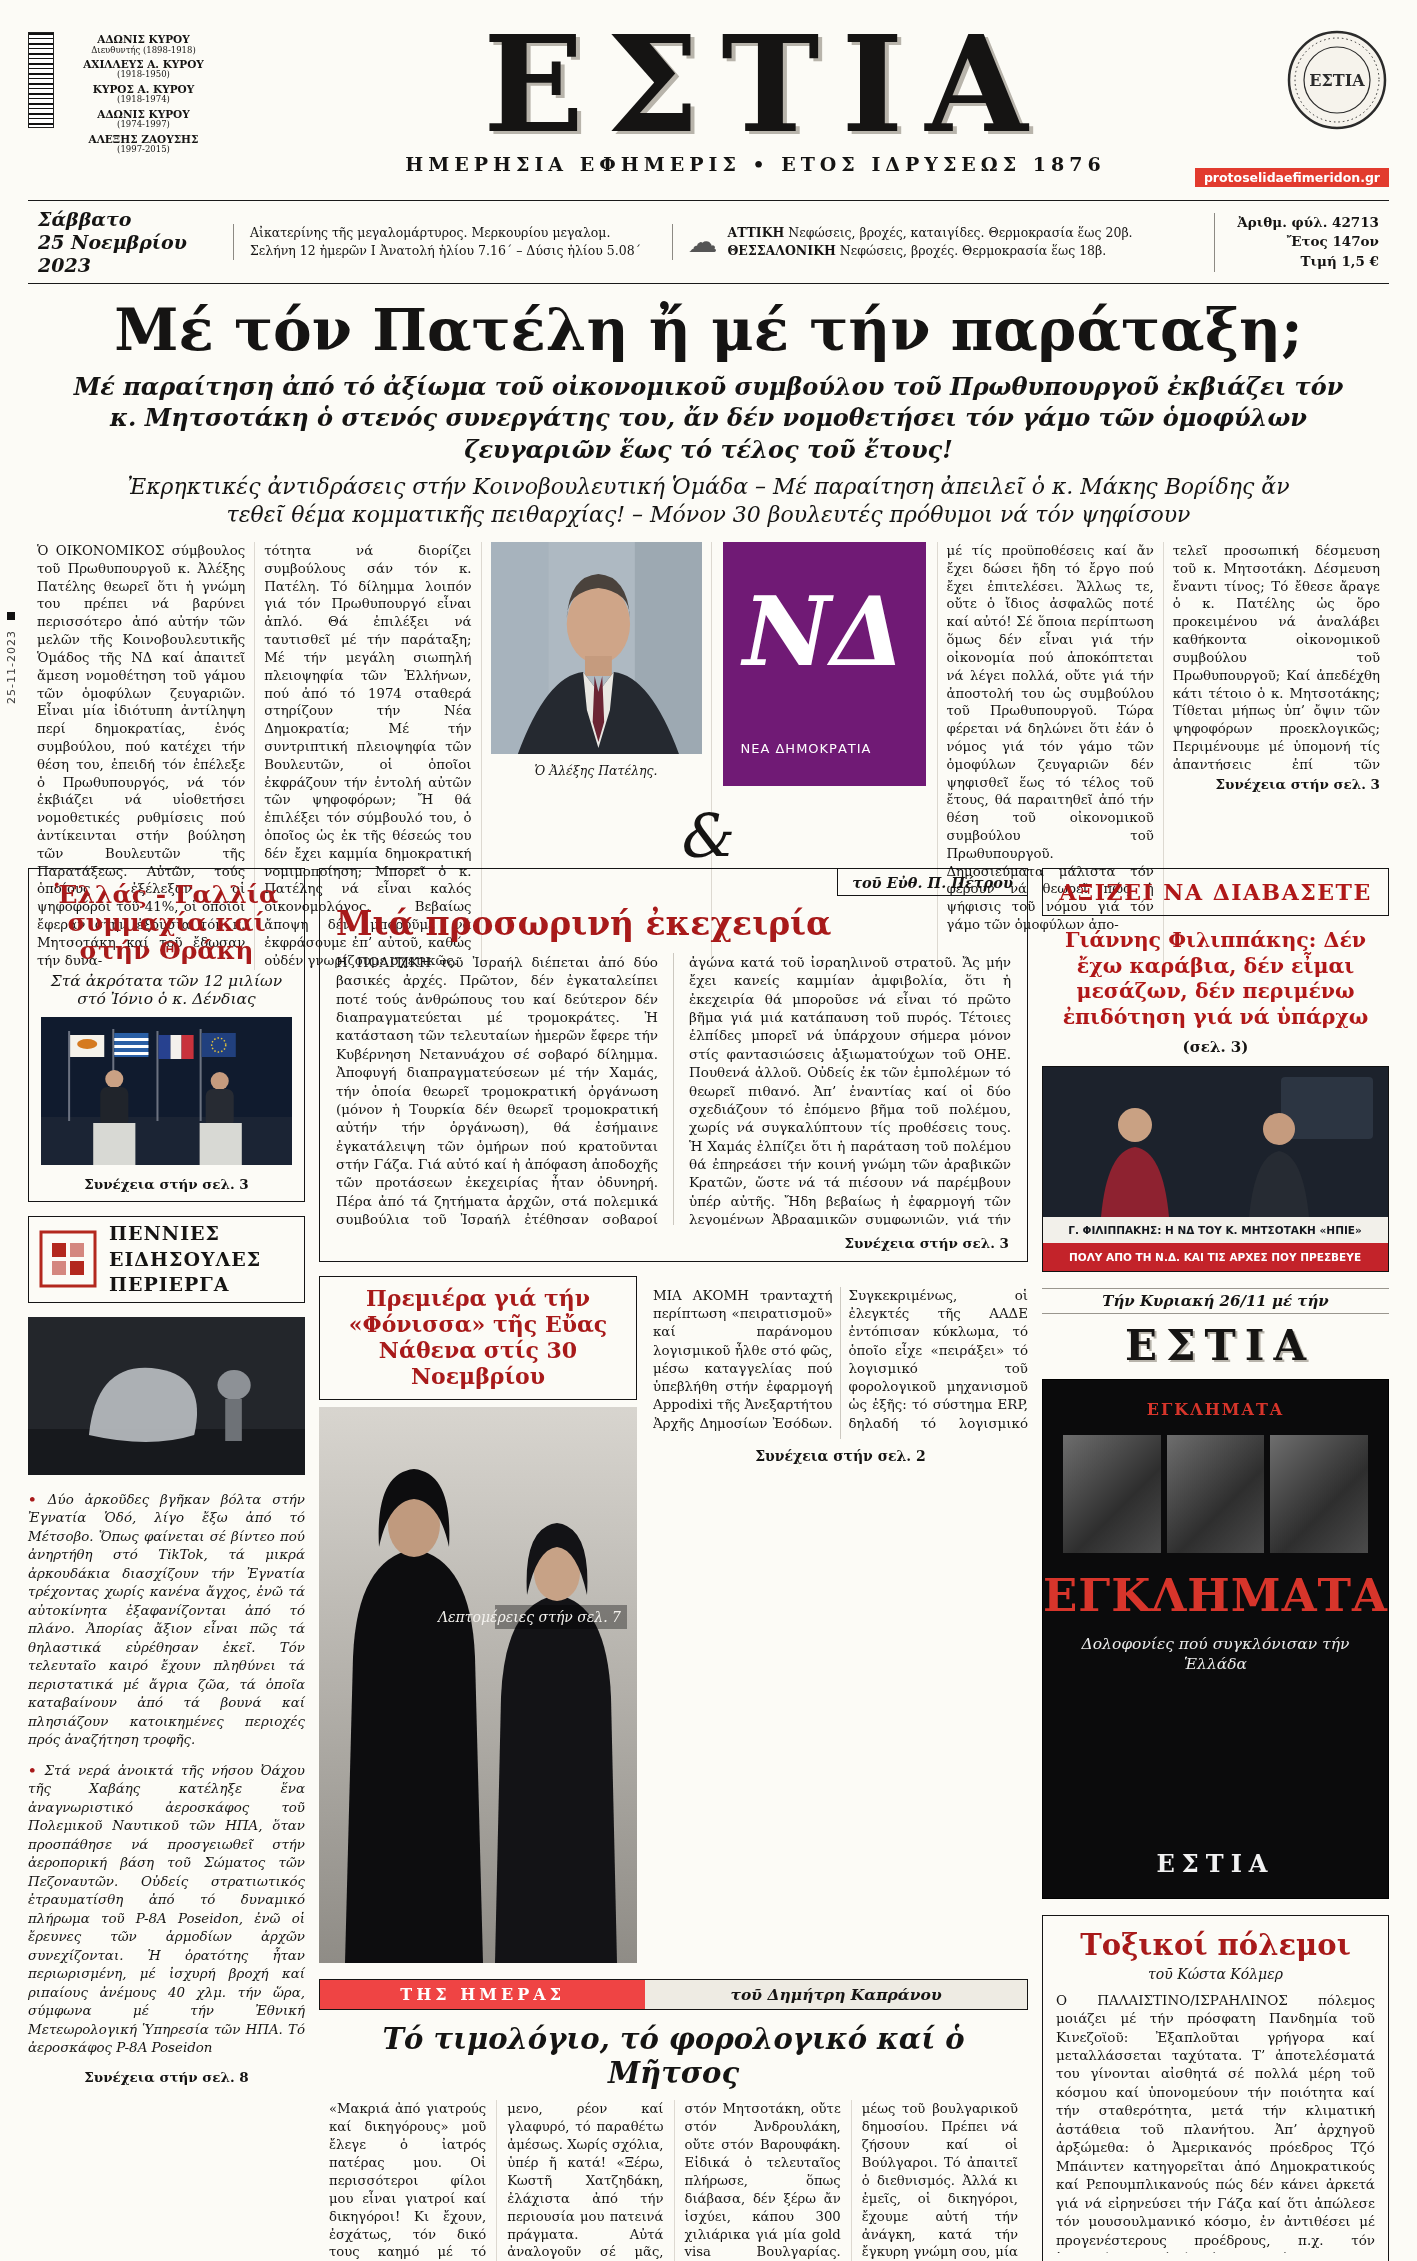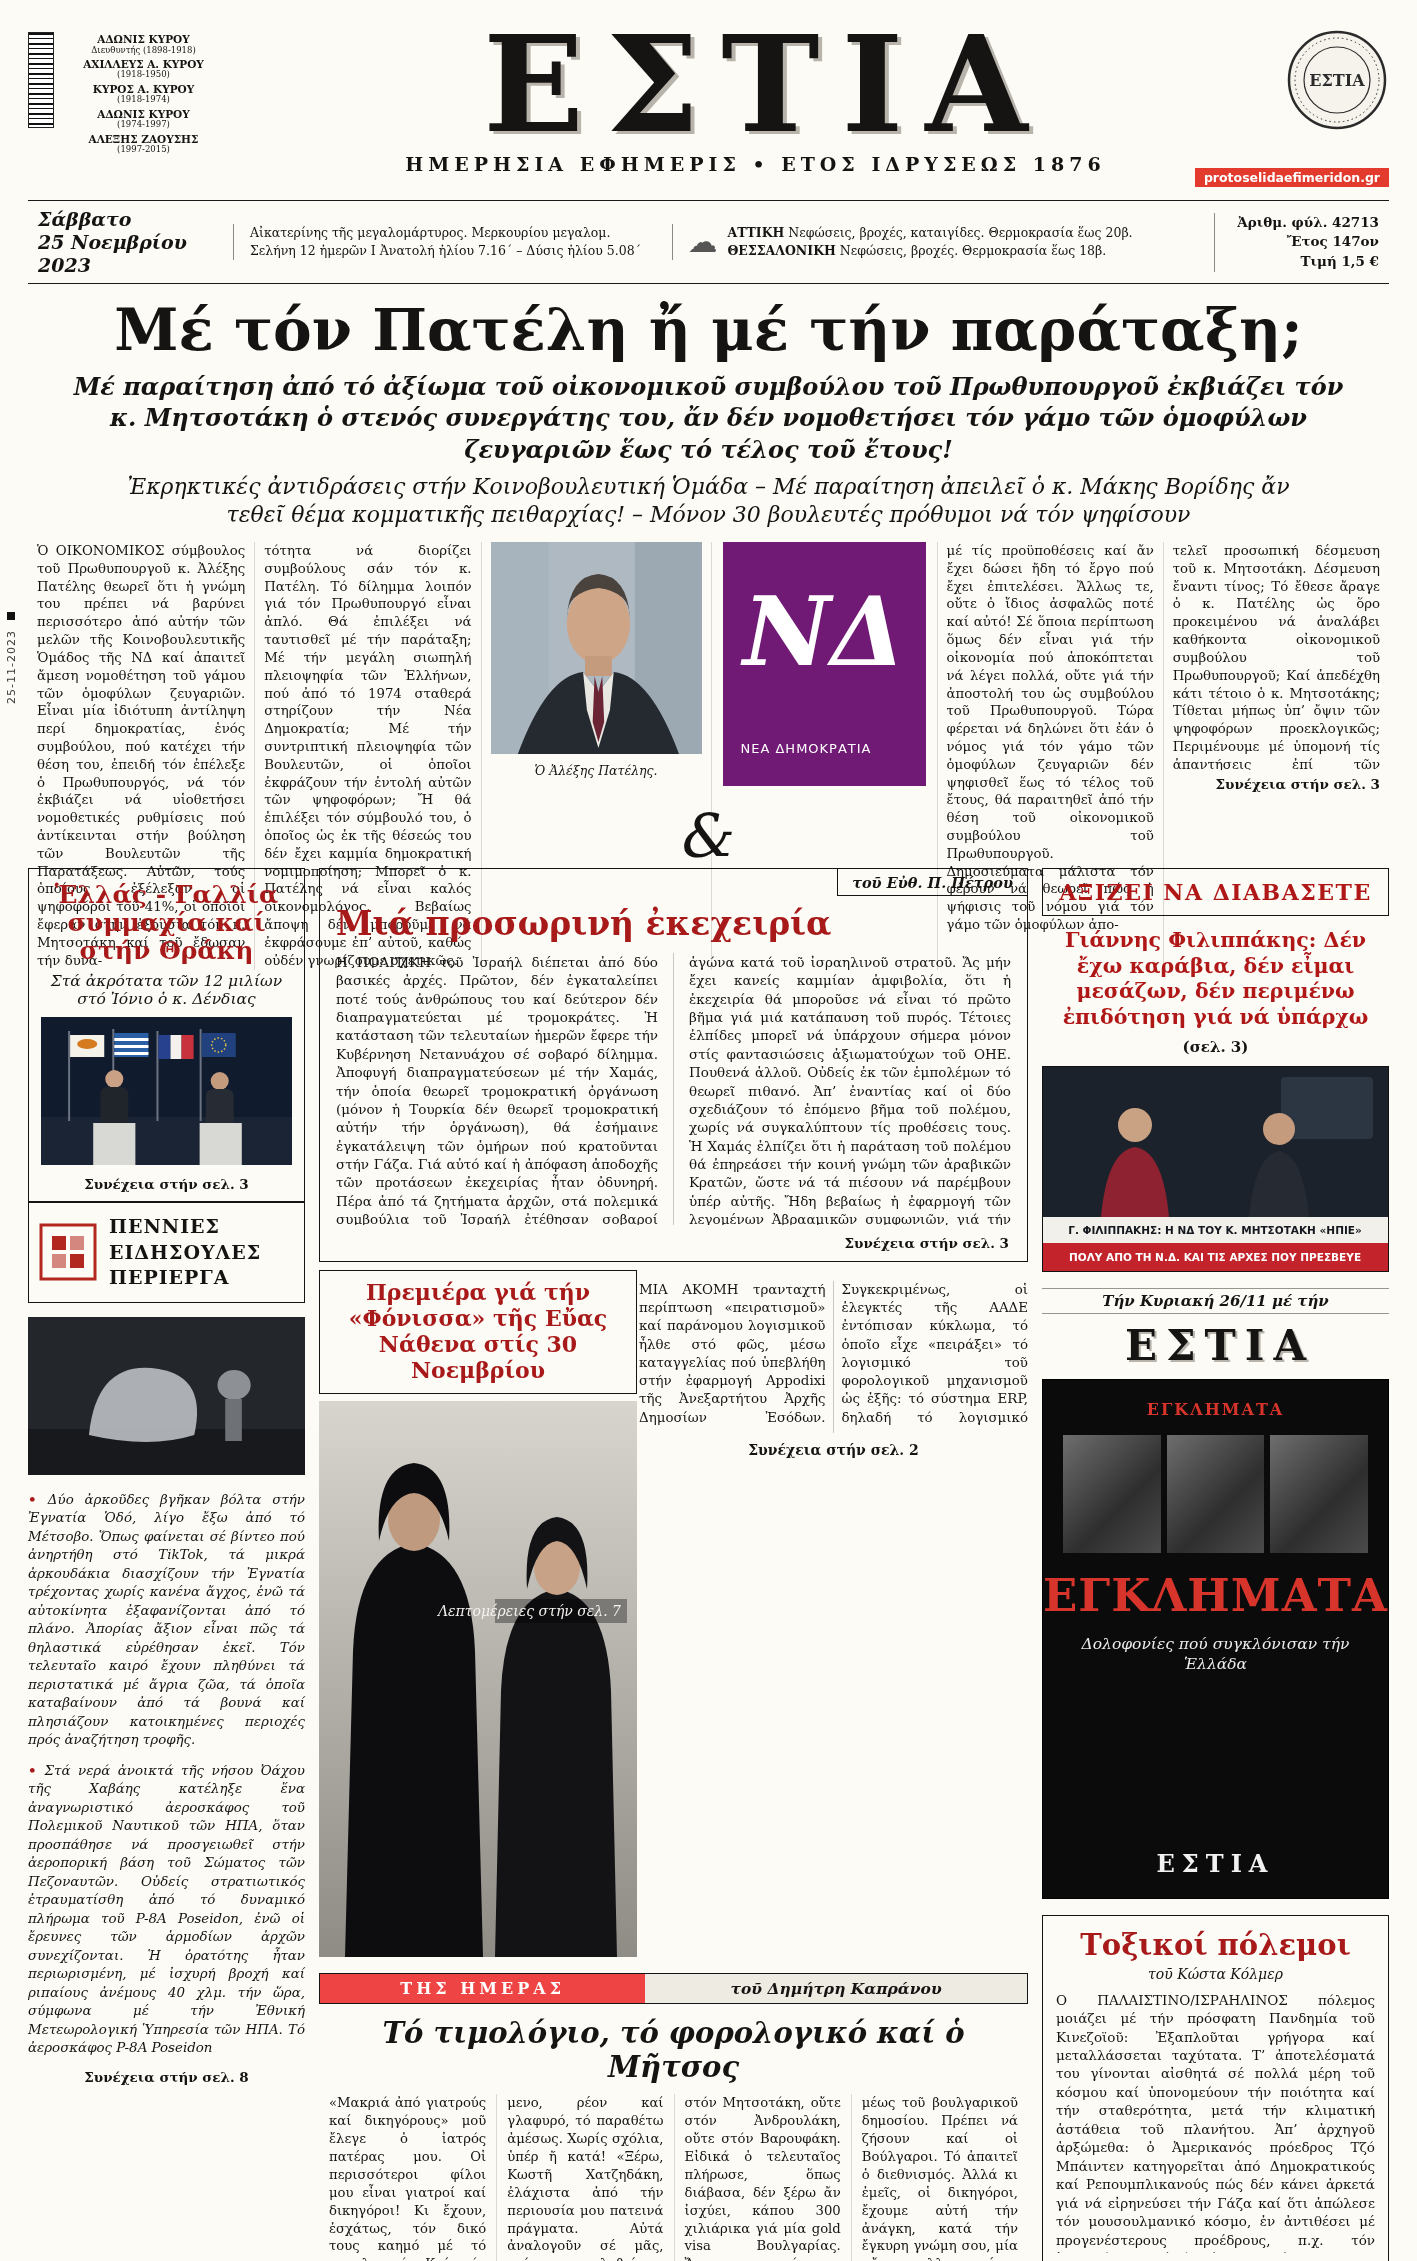--- a/index.html
+++ b/index.html
@@ -60,36 +60,36 @@
   .mid-grid { display:grid; grid-template-columns:277px 1fr 347px; gap:14px; align-items:start; margin-top:2px; }
   .box { border:1.5px solid #151515; }
   h3 { margin:0; font-weight:bold; }
   .red { color:#a81a1a; }
   .cont { font-weight:bold; font-size:13.5px; }
   
   .hellas { padding:10px 12px 9px; text-align:center; }
   .hellas h3 { font-size:25px; line-height:1.12; margin:2px 0 7px; }
   .hellas .sub { font-style:italic; font-size:15.5px; margin-bottom:9px; }
   .hellas .cont { margin-top:7px; }
-  .pennies-head { padding:11px 10px; display:flex; align-items:center; gap:12px; }
+  .pennies-head { margin-top:14px; padding:4px 10px; display:flex; align-items:center; gap:12px; }
   .pennies-words { font-weight:bold; font-size:19px; line-height:1.35; letter-spacing:1px; }
   .pennies-photo { margin-top:14px; }
   .pennies-items { margin-top:11px; }
   .pennies-items p { margin:0 0 11px; font-style:italic; font-size:13.4px; line-height:1.38; text-align:justify; }
   .pennies-items p::before { content:"• "; color:#a81a1a; font-weight:bold; }
   .pennies-cont { text-align:center; margin-top:4px; }
   
   .ceasefire .byline-tab { width:max-content; margin-left:auto; padding:5px 14px 4px;
     border-left:1px solid #151515; border-bottom:1px solid #151515; font-style:italic; font-weight:bold; font-size:14.5px; }
   .ceasefire h3 { font-size:33px; margin:8px 16px 10px; }
   .ceasefire .cols { display:flex; padding:0 16px 8px; }
   .ceasefire .col { flex:1; font-size:13.5px; line-height:1.36; text-align:justify; height:272px; overflow:hidden; }
   .ceasefire .col + .col { border-left:1px solid #ccc8c0; padding-left:15px; margin-left:15px; }
   .ceasefire .cont { text-align:right; padding:2px 18px 10px; }
-  .row2 { display:grid; grid-template-columns:318px 1fr; gap:2px; margin-top:8px; }
+  .row2 { display:grid; grid-template-columns:318px 1fr; gap:16px; margin-top:14px; }
   .title-box { padding:9px 10px; text-align:center; }
   .fonissa .title-box h3 { font-size:22px; line-height:1.18; }
   .fonissa svg { display:block; margin-top:7px; }
   .software .title-box h3 { font-size:24px; line-height:1.2; }
   .software .body { margin-top:11px; column-count:2; column-gap:16px; column-rule:1px solid #ccc8c0;
     font-size:13.4px; line-height:1.36; text-align:justify; height:152px; overflow:hidden; }
   .software .cont { text-align:center; margin-top:9px; font-size:14px; }
   .tis { margin-top:16px; }
   .tis .bar { display:flex; height:31px; border:1px solid #151515; }
   .tis .bar-left { width:46%; background:#ef4444; color:#fff; display:flex; align-items:center; justify-content:center;

